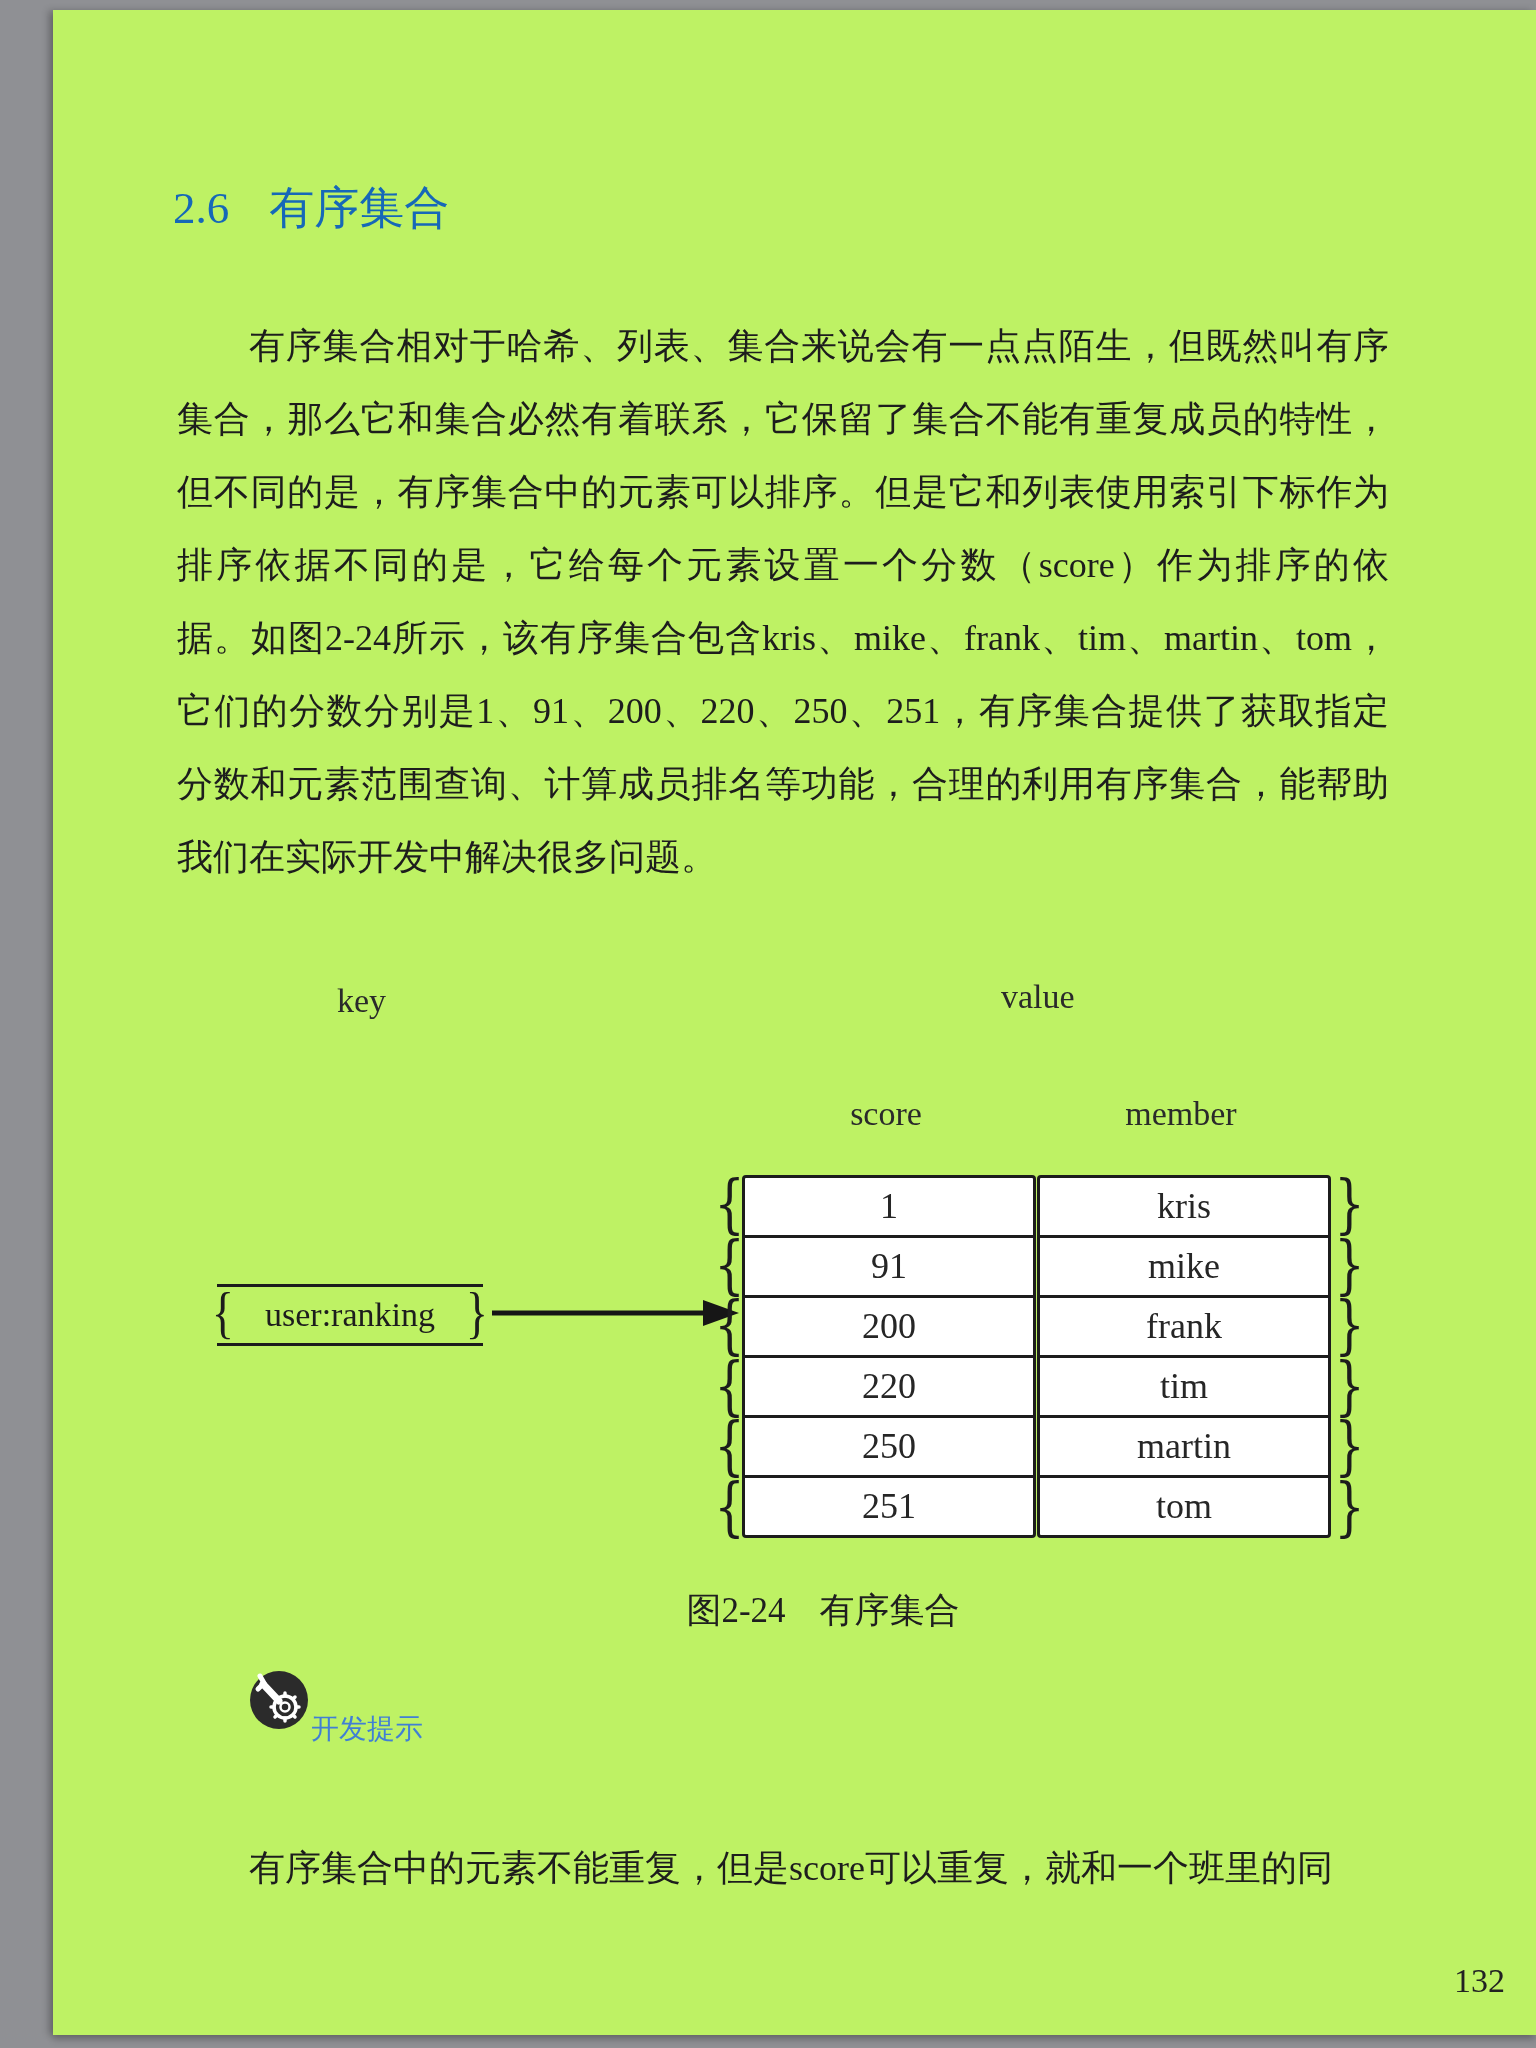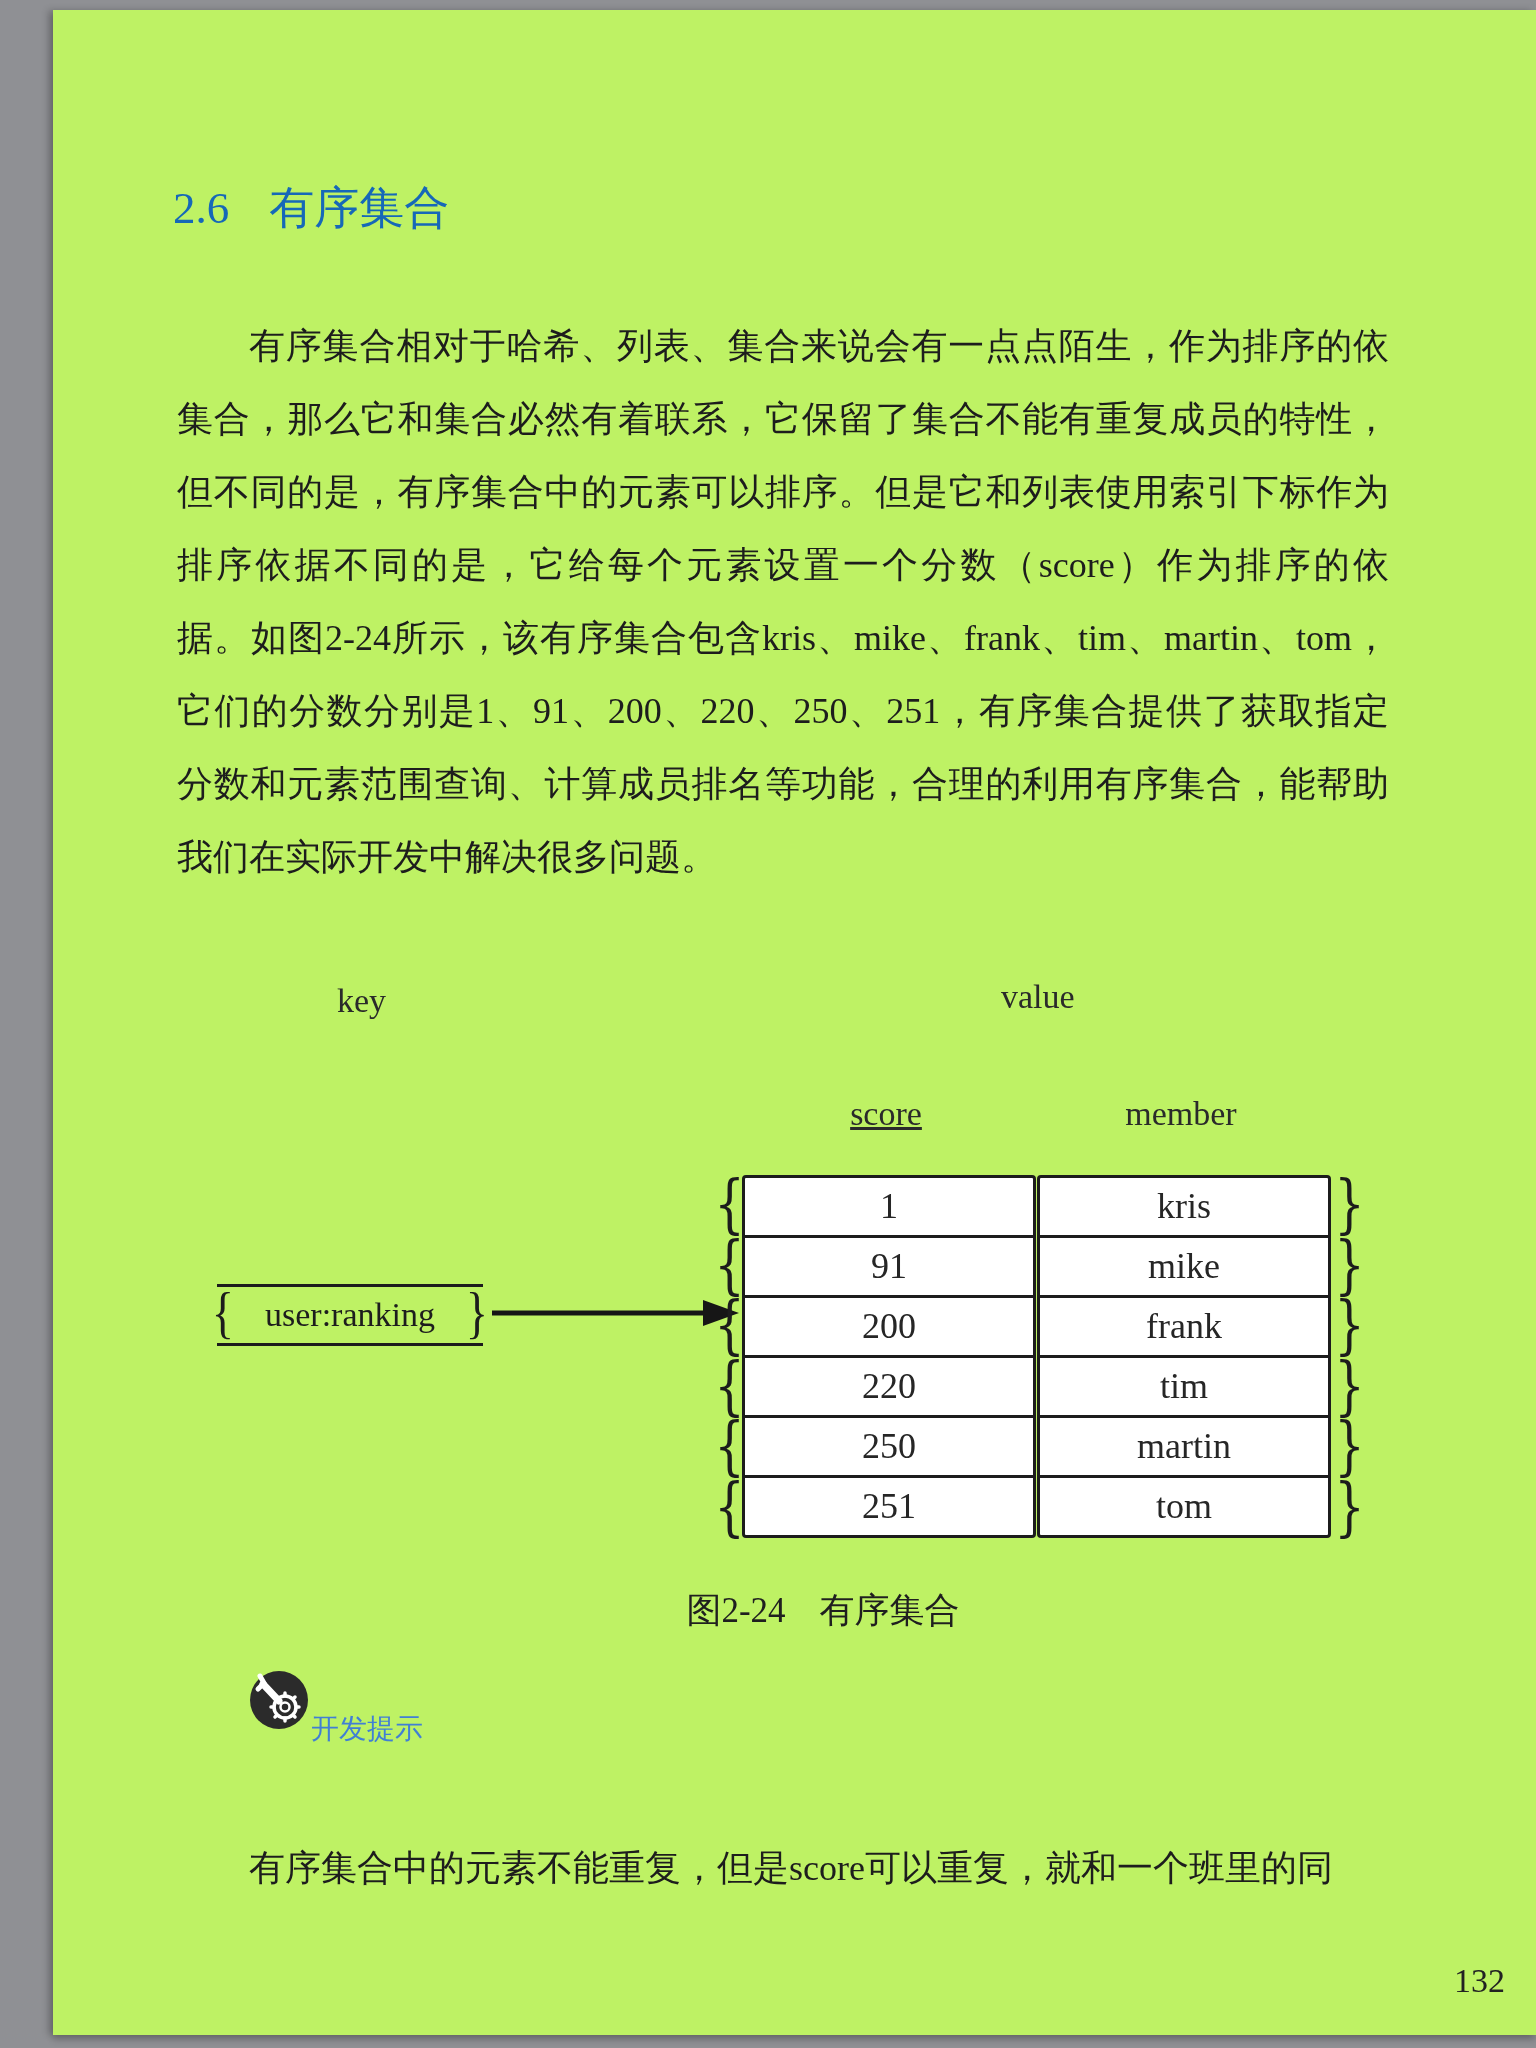--- a/index.html
+++ b/index.html
@@ -58,34 +58,34 @@
 </head>
 <body>
 
 <div class="page">
 
   <div class="abs heading">
     <span class="num">2.6</span><span>有序集合</span>
   </div>
 
   <div class="abs para">
-    <div class="pline first">有序集合相对于哈希、列表、集合来说会有一点点陌生，作为排序的依</div>
+    <div class="pline first">有序集合相对于哈希、列表、集合来说会有一点点陌生，但既然叫有序</div>
     <div class="pline">集合，那么它和集合必然有着联系，它保留了集合不能有重复成员的特性，</div>
     <div class="pline">但不同的是，有序集合中的元素可以排序。但是它和列表使用索引下标作为</div>
     <div class="pline">排序依据不同的是，它给每个元素设置一个分数（score）作为排序的依</div>
     <div class="pline">据。如图2-24所示，该有序集合包含kris、mike、frank、tim、martin、tom，</div>
     <div class="pline">它们的分数分别是1、91、200、220、250、251，有序集合提供了获取指定</div>
     <div class="pline">分数和元素范围查询、计算成员排名等功能，合理的利用有序集合，能帮助</div>
     <div class="pline last">我们在实际开发中解决很多问题。</div>
   </div>
 
   <div class="abs fig-label" style="left:284px; top:972px;">key</div>
   <div class="abs fig-label" style="left:948px; top:968px;">value</div>
 
-  <div class="abs colhead" style="left:689px; top:1085px;text-decoration:underline;">score</div>
+  <div class="abs colhead" style="left:689px; top:1085px;">score</div>
   <div class="abs colhead" style="left:984px; top:1085px;">member</div>
 
   <div class="abs keybox">
     <span class="kb l">{</span>
     <span>user:ranking</span>
     <span class="kb r">}</span>
   </div>
 
   <svg class="abs" style="left:436px; top:1281px;" width="250" height="44" viewBox="0 0 250 44">
     <line x1="3" y1="22" x2="216" y2="22" stroke="#161616" stroke-width="5"></line>

